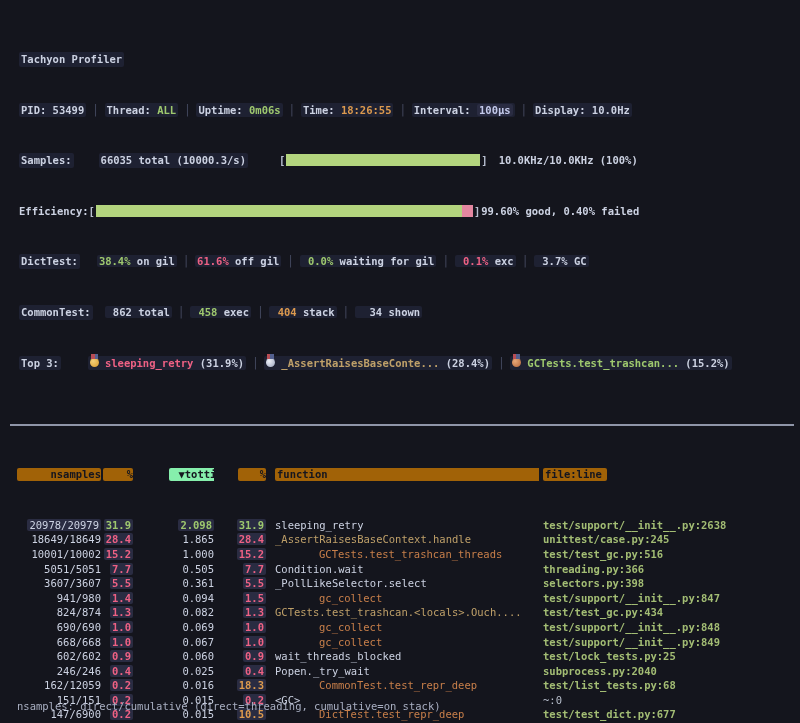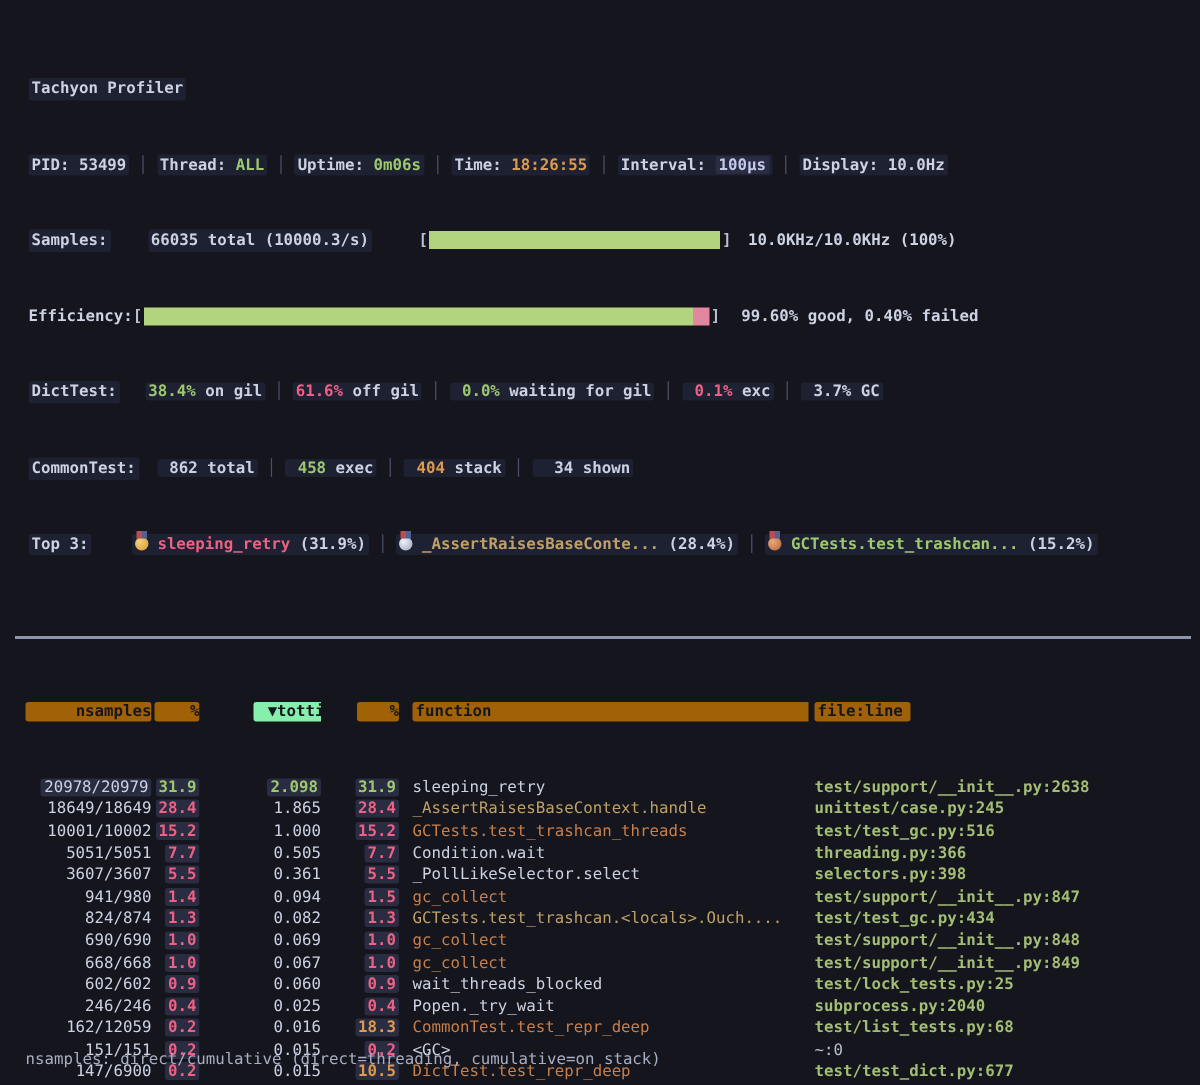--- a/index.html
+++ b/index.html
@@ -5,21 +5,21 @@
   html,body{margin:0;padding:0;background:#14151d;}
   body{width:800px;height:723px;overflow:hidden;
        font-family:"DejaVu Sans Mono",monospace;font-size:10.5px;color:#ccd2e2;}
   .screen{position:relative;width:800px;height:723px;white-space:pre;}
   .hline{height:14.6px;line-height:14.6px;display:flex;align-items:center;padding-left:19px;font-weight:700;}
   .pad-top{padding-top:16px;}
   .chip{background:#1e2132;border-radius:2px;padding:0 2px;}
   .vchip{background:#2a2c42;border-radius:2px;padding:0 2px;}
   .sep{color:#4a5068;padding:0 6px;font-weight:400;}
   .c-w{color:#ccd2e2;} .c-g{color:#9ec86e;} .c-r{color:#ee6184;} .c-o{color:#dd9a4e;}
-  .c-t{color:#bfa069;} .c-fo{color:#c87f4a;} .c-lav{color:#c3c9ea;}
+  .c-t{color:#bfa069;} .c-fo{color:#c87f4a;margin-left:44px;} .c-lav{color:#c3c9ea;}
   .c-file{color:#a3bd74;font-weight:bold;} .c-filew{color:#b8bfcc;}
   .bracket{color:#b8bfd0;font-weight:700;}
   .bar{display:inline-flex;height:12px;vertical-align:middle;margin:0 1px;}
   .bar .fill-g{background:#b3d47e;height:100%;}
   .bar .fill-r{background:#e387a0;height:100%;}
   .medal{display:inline-block;width:9px;height:9px;border-radius:50%;margin-right:6px;position:relative;flex:none;}
   .medal::before{content:"";position:absolute;top:-4px;left:1px;width:7px;height:5px;
     background:linear-gradient(90deg,#b84d55 50%,#53608f 50%);}
   .medal.gold{background:radial-gradient(circle at 35% 35%,#f2cf7a,#d99a2b);}
   .medal.silver{background:radial-gradient(circle at 35% 35%,#eef1f8,#9aa3bd);}
@@ -45,21 +45,21 @@
     <span class="chip">Tachyon Profiler</span>
   </div>
 
   <div class="hline" id="status-line"><span class="chip"><span>PID: </span><span class="c-w">53499</span></span><span class="sep">│</span><span class="chip"><span>Thread: </span><span class="c-g">ALL</span></span><span class="sep">│</span><span class="chip"><span>Uptime: </span><span class="c-g">0m06s</span></span><span class="sep">│</span><span class="chip"><span>Time: </span><span class="c-o">18:26:55</span></span><span class="sep">│</span><span class="chip"><span>Interval: </span><span class="vchip c-lav">100µs</span></span><span class="sep">│</span><span class="chip"><span>Display: </span><span class="c-w">10.0Hz</span></span></div>
 
   <div class="hline">
     <span class="chip">Samples:</span><span class="chip" style="margin-left:25px">66035 total (10000.3/s)</span><span class="bracket" style="margin-left:31px">[</span><span class="bar" style="width:194px"><span class="fill-g" id="samples-fill-g" style="width: 100%;"></span><span class="fill-r" id="samples-fill-r" style="width: 0%;"></span></span><span class="bracket">]</span><span style="margin-left:11px">10.0KHz/10.0KHz (100%)</span>
   </div>
 
   <div class="hline">
-    <span>Efficiency:</span><span class="bracket">[</span><span class="bar" style="width:377px"><span class="fill-g" id="eff-fill-g" style="width: 97%;"></span><span class="fill-r" id="eff-fill-r" style="width: 3%;"></span></span><span class="bracket">]</span><span style="margin-left:14px">99.60% good, 0.40% failed</span>
+    <span>Efficiency:</span><span class="bracket">[</span><span class="bar" style="width:377px"><span class="fill-g" id="eff-fill-g" style="width: 97%;"></span><span class="fill-r" id="eff-fill-r" style="width: 3%;"></span></span><span class="bracket">]</span><span style="margin-left:1px">99.60% good, 0.40% failed</span>
   </div>
 
   <div class="hline">
     <span class="chip">DictTest:</span>
     <span id="threads-items" style="margin-left:17px"><span class="chip"><span class="c-g">38.4%</span><span> on gil</span></span><span class="sep">│</span><span class="chip"><span class="c-r">61.6%</span><span> off gil</span></span><span class="sep">│</span><span class="chip"><span class="c-g"> 0.0%</span><span> waiting for gil</span></span><span class="sep">│</span><span class="chip"><span class="c-r"> 0.1%</span><span> exc</span></span><span class="sep">│</span><span class="chip"><span class="c-w"> 3.7%</span><span> GC</span></span></span>
   </div>
 
   <div class="hline">
     <span class="chip">CommonTest:</span>
     <span id="functions-items" style="margin-left:12px"><span class="chip"><span class="c-w"> 862</span><span> total</span></span><span class="sep">│</span><span class="chip"><span class="c-g"> 458</span><span> exec</span></span><span class="sep">│</span><span class="chip"><span class="c-o"> 404</span><span> stack</span></span><span class="sep">│</span><span class="chip"><span class="c-w">  34</span><span> shown</span></span></span>

